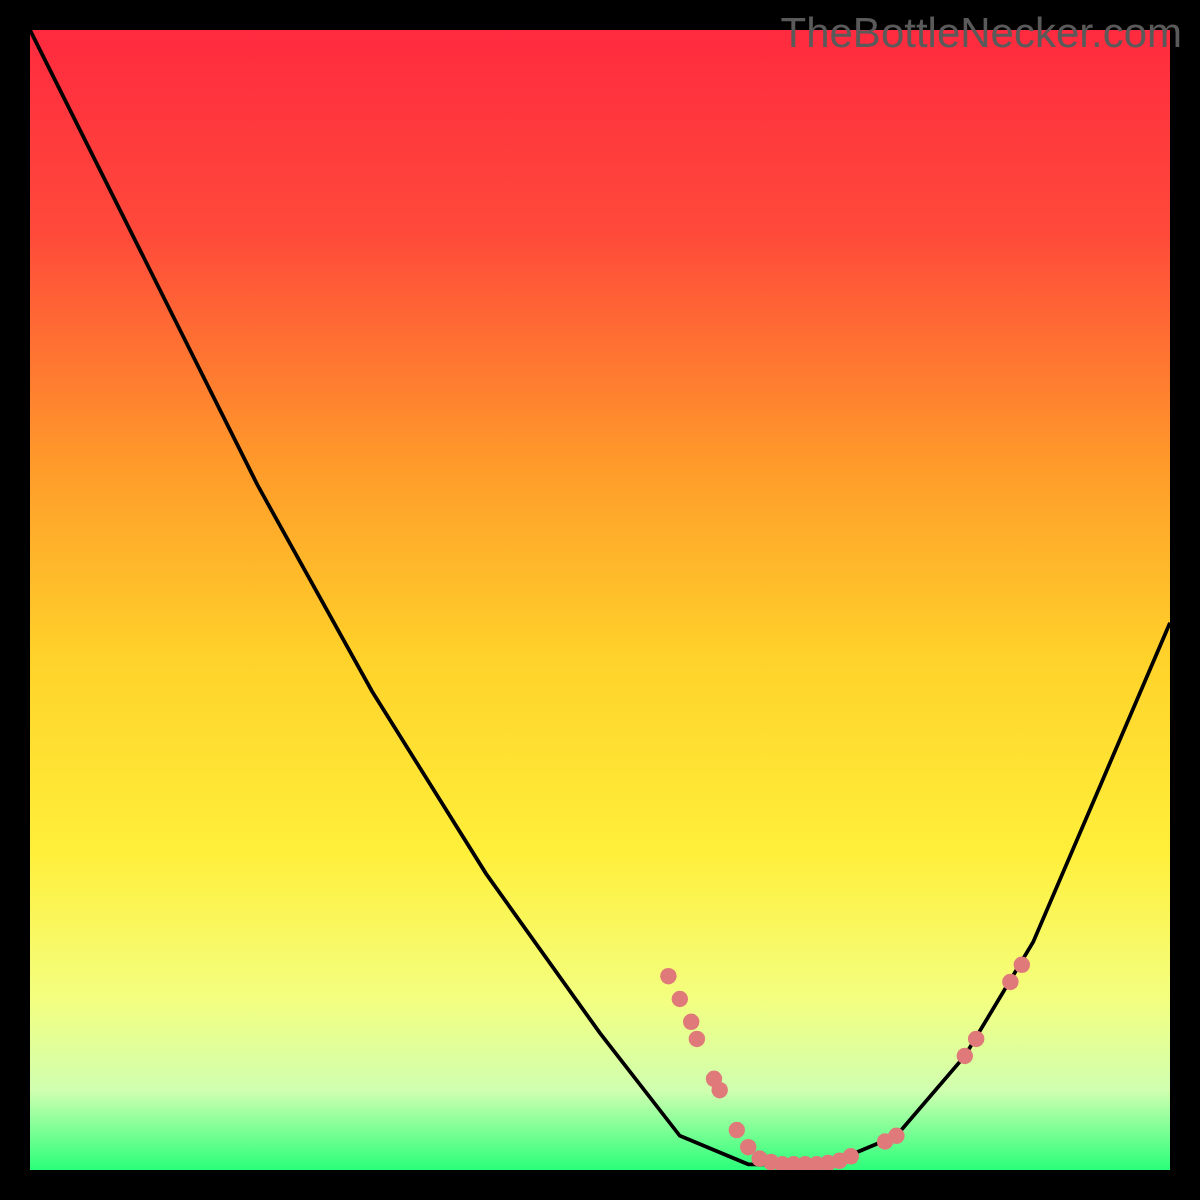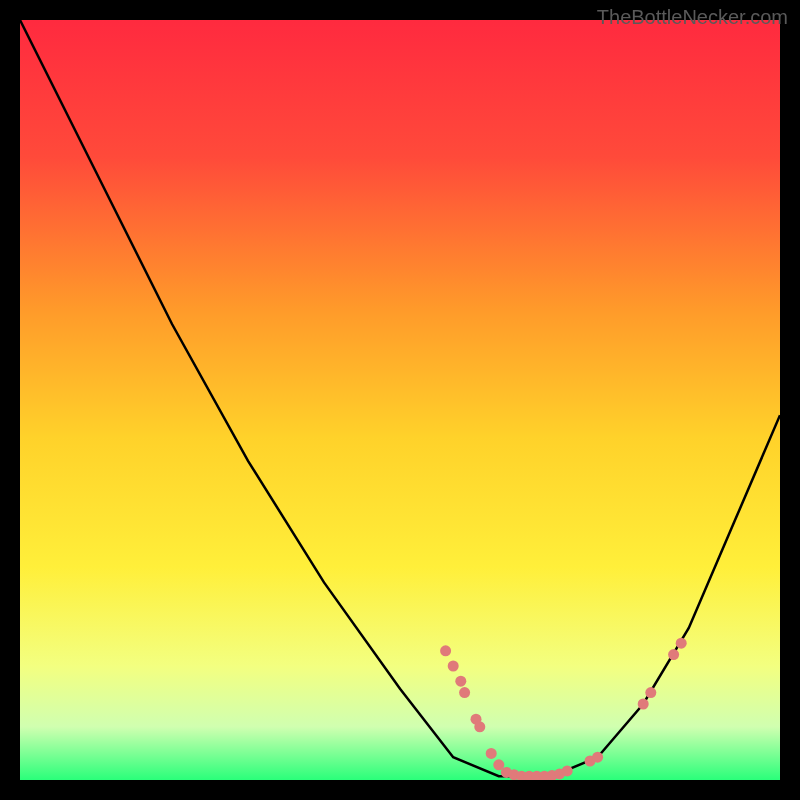--- a/index.html
+++ b/index.html
@@ -8,21 +8,21 @@
     height: 800px;
     background: #000;
     position: relative;
     font-family: Arial, sans-serif;
   }
   .watermark {
     position: absolute;
     top: 6px;
     right: 12px;
     color: #5a5a5a;
-    font-size: 20px;
+    font-size: 28px;
     font-weight: 500;
     z-index: 10;
   }
   .plot-area {
     position: absolute;
     left: 20px;
     top: 20px;
     width: 760px;
     height: 760px;
     overflow: hidden;

